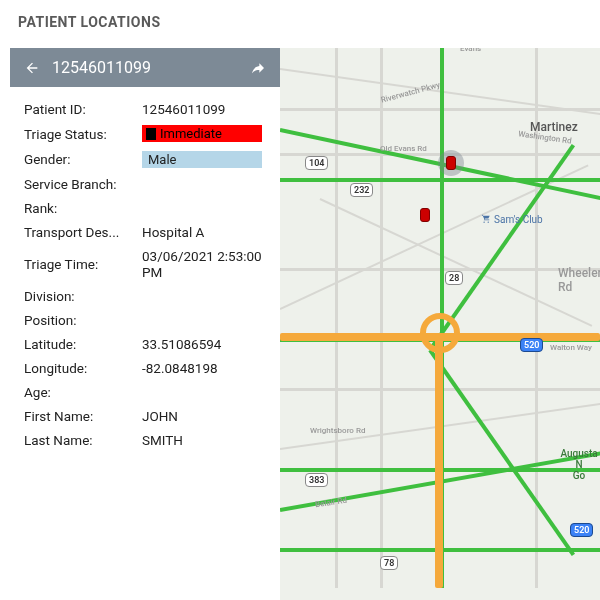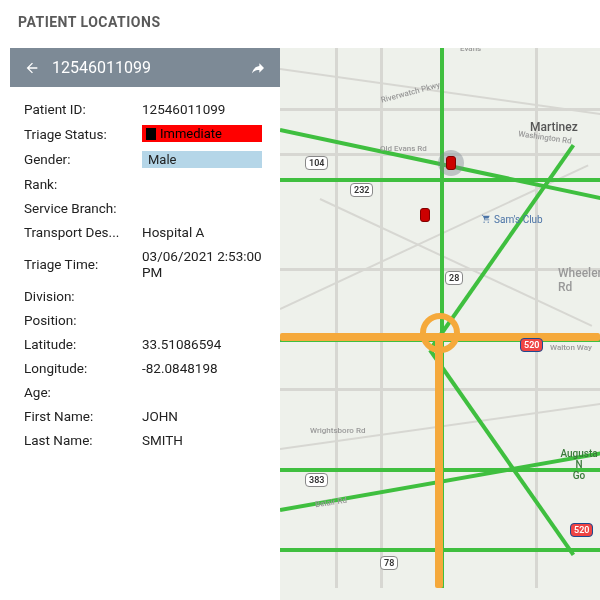--- a/index.html
+++ b/index.html
@@ -21,21 +21,21 @@
   .badge-male { background: #b5d6e8; color: #222; padding: 1px 6px; display: inline-block; width: 120px; font-size: 13px; }
   .map { flex: 1; position: relative; background: #eef1eb; overflow: hidden; }
   .road { position: absolute; background: #3fbf3f; }
   .road.h { height: 4px; }
   .road.v { width: 4px; }
   .road-grey { position: absolute; background: #d7d7d2; }
   .road-grey.h { height: 3px; }
   .road-grey.v { width: 3px; }
   .hwy-orange { position: absolute; background: #f5a93b; border-radius: 2px; }
   .shield { position: absolute; background: #fff; border: 1px solid #888; border-radius: 4px; font-size: 9px; padding: 1px 3px; color: #333; font-weight: 600; }
-  .shield.blue { background: #ef4444; color: #fff; border-color: #1c4a90; }
+  .shield.blue { background: #3b82f6; color: #fff; border-color: #1c4a90; }
   .poi { position: absolute; font-size: 10px; color: #4b73a6; display: flex; align-items: center; gap: 3px; }
   .poi-hospital { position: absolute; font-size: 10px; color: #d1443f; text-align: right; line-height: 1.1; }
   .hospital-icon { background: #d1443f; color: #fff; width: 14px; height: 14px; display: inline-flex; align-items: center; justify-content: center; font-weight: 700; font-size: 9px; border-radius: 2px; }
   .marker { position: absolute; width: 10px; height: 14px; background: #cc0000; border-radius: 3px 3px 3px 3px; border: 1px solid #800000; }
   .marker-circle { position: absolute; width: 26px; height: 26px; border-radius: 50%; background: rgba(120,130,140,0.4); }
   .place-label { position: absolute; font-size: 12px; color: #555; font-weight: 500; }
   .park-label { position: absolute; font-size: 10px; color: #3a7a3a; font-weight: 500; text-align: center; line-height: 1.1; }
   .poi-cart svg { width: 11px; height: 11px; fill: #4b73a6; }
   .diag { position: absolute; background: #3fbf3f; height: 4px; transform-origin: left center; }
   .diag-grey { position: absolute; background: #d7d7d2; height: 2px; transform-origin: left center; }
@@ -74,25 +74,25 @@
             </span>
           </div>
         </div>
         <div class="row">
           <div class="label">Gender:</div>
           <div class="value">
             <span class="badge-male">Male</span>
           </div>
         </div>
         <div class="row">
-          <div class="label">Rank:</div>
+          <div class="label">Service Branch:</div>
           <div class="value"></div>
         </div>
         <div class="row">
-          <div class="label">Service Branch:</div>
+          <div class="label">Rank:</div>
           <div class="value"></div>
         </div>
         <div class="row">
           <div class="label">Transport Des...</div>
           <div class="value">Hospital A</div>
         </div>
         <div class="row">
           <div class="label">Triage Time:</div>
           <div class="value" style="white-space:normal">03/06/2021 2:53:00 PM</div>
         </div>

